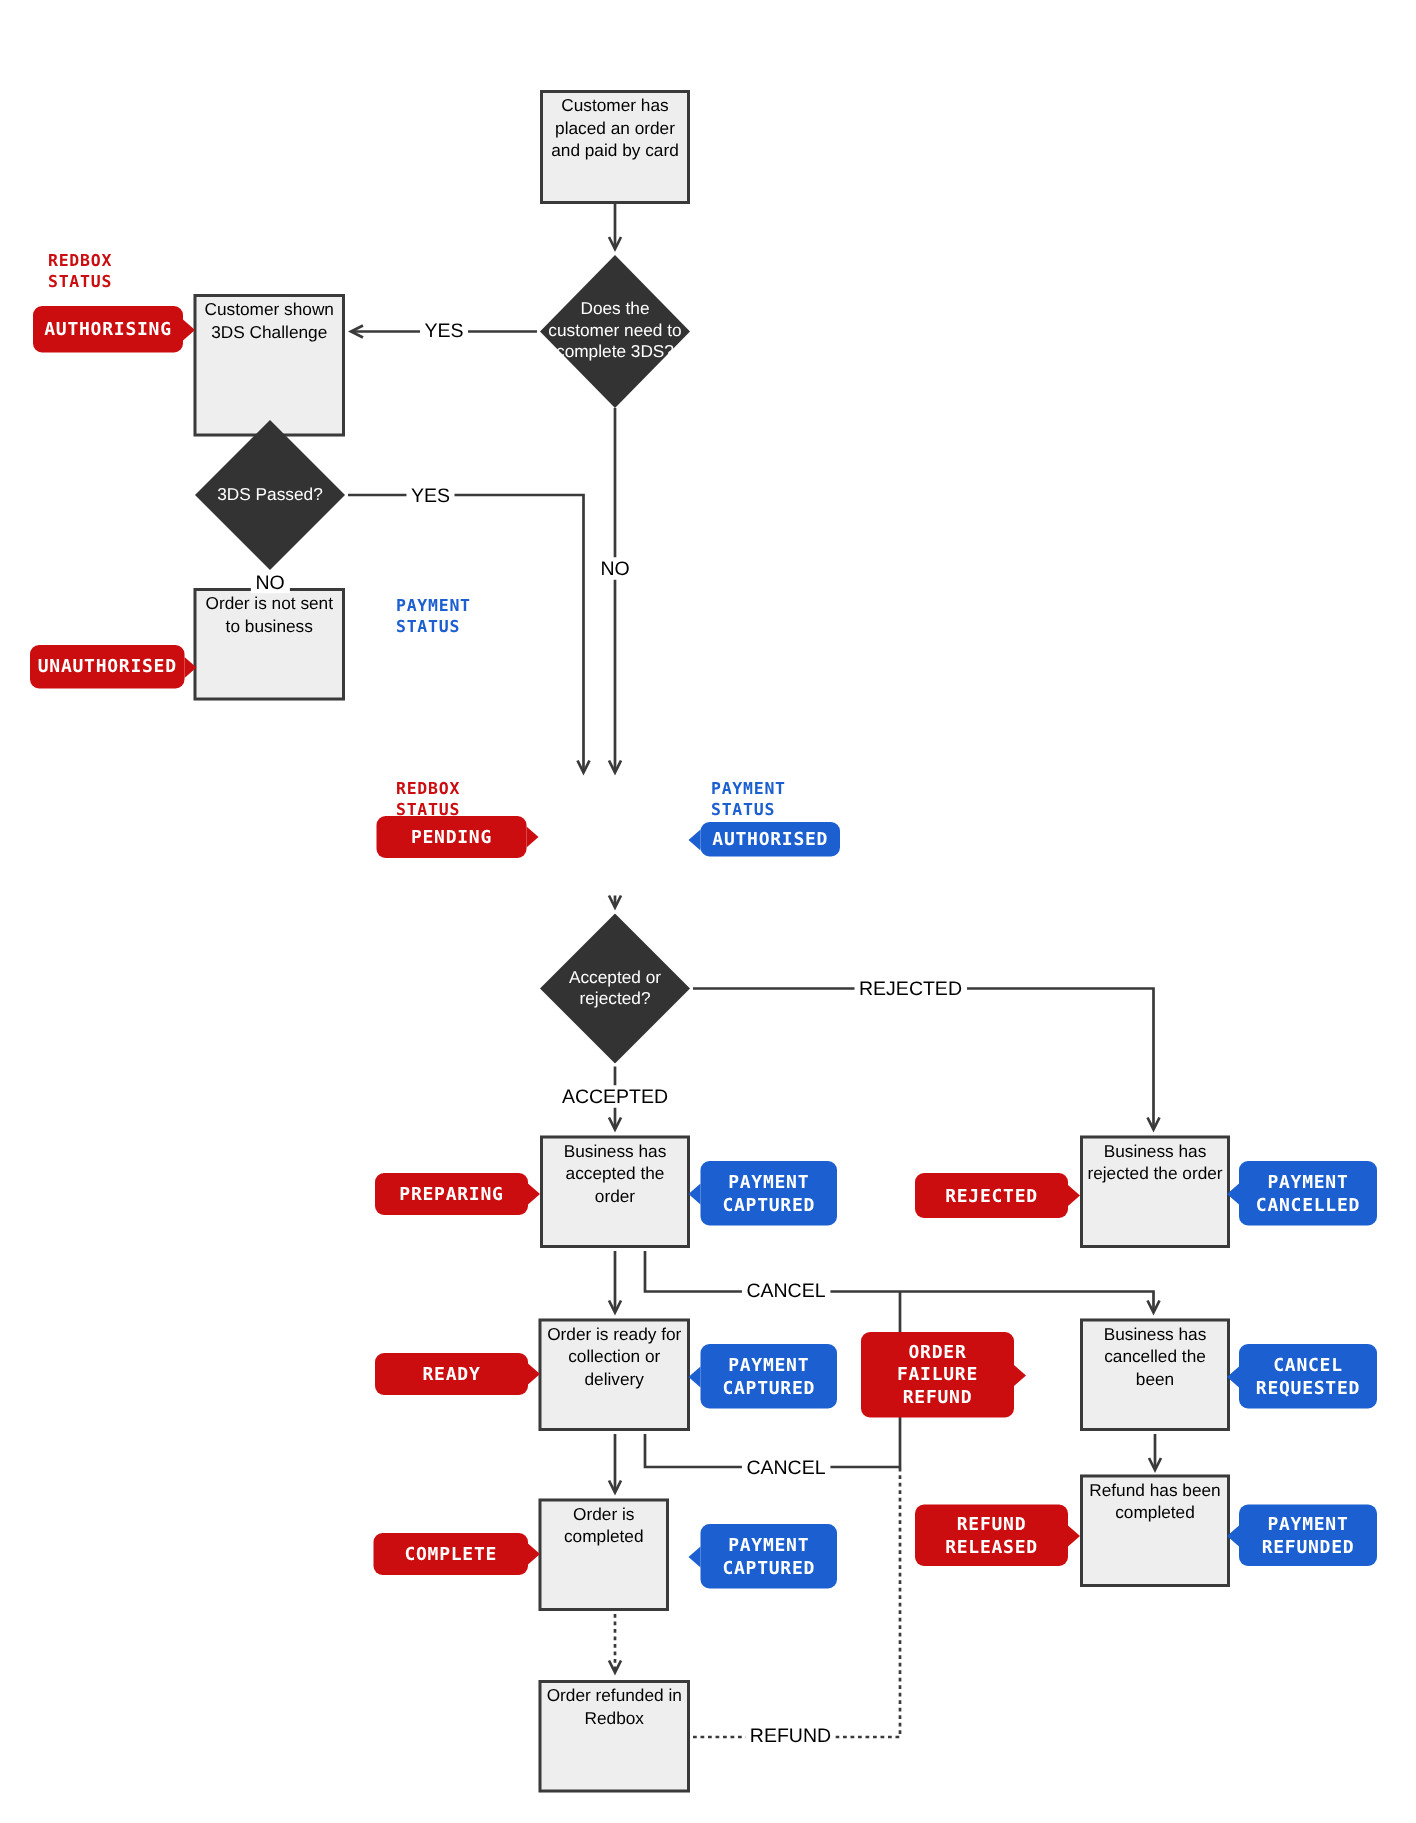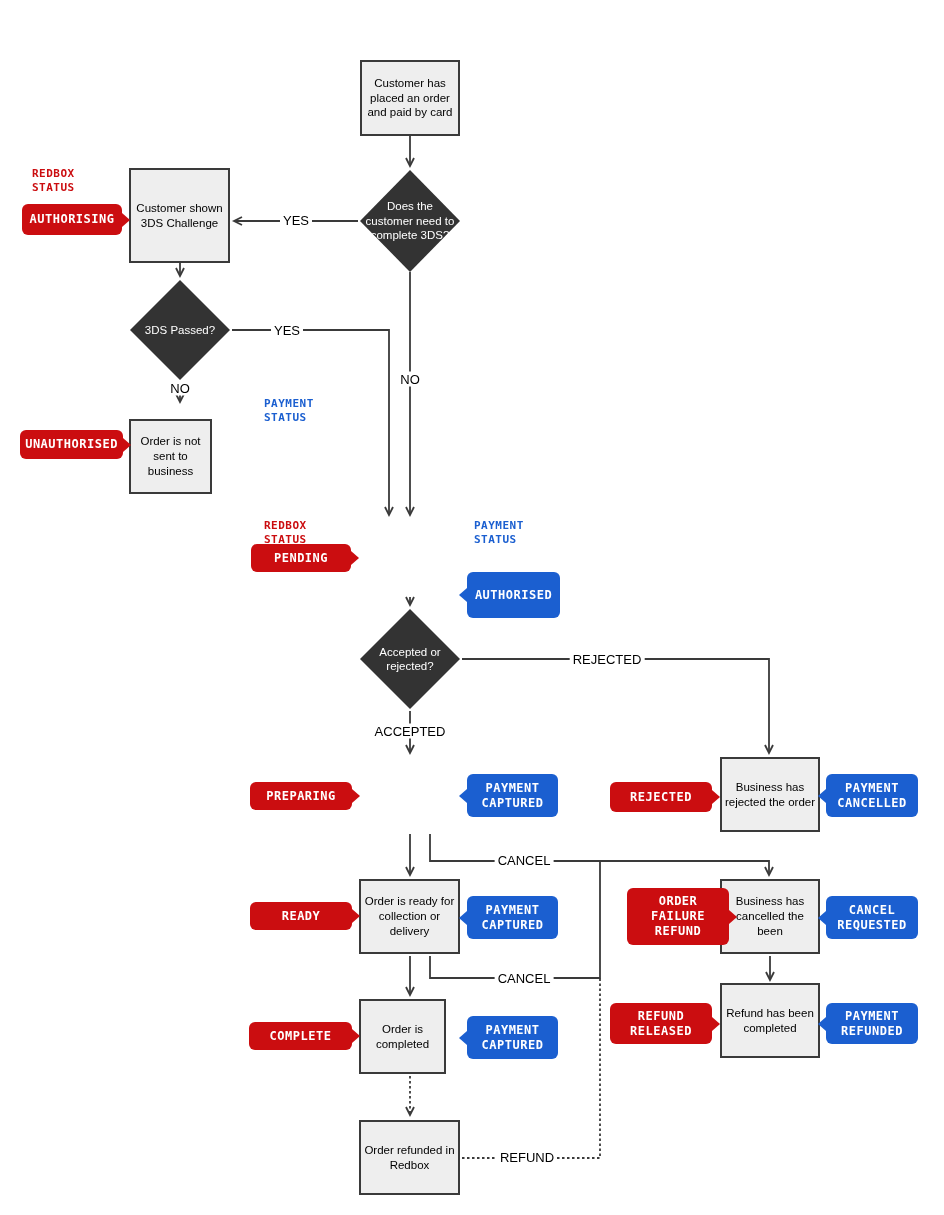--- a/index.html
+++ b/index.html
@@ -6,21 +6,21 @@
   .canvas {
     position:relative; width:944px; height:1215px; background:#ffffff;
     font-family:"Liberation Sans", sans-serif; overflow:hidden;
   }
   .connectors { position:absolute; left:0; top:0; width:944px; height:1215px; }
   .connectors path { fill:none; stroke:var(--line,#3a3a3a); stroke-width:1.8; }
   .connectors path.dotted { stroke-dasharray:2.5,2.5; }
   .node {
     position:absolute; background:var(--node_fill,#eeeeee);
     border:2px solid var(--node_border,#3a3a3a);
-    display:flex; align-items:center; justify-content:center;
+    display:flex; justify-content:center;
     text-align:center; font-size:11.5px; line-height:1.3; color:#000;
     padding:2px; box-sizing:border-box;
   }
   .diamond { position:absolute; display:flex; align-items:center; justify-content:center; }
   .diamond svg { position:absolute; left:0; top:0; width:100%; height:100%; }
   .diamond polygon { fill:var(--diamond,#333333); }
   .dtext { position:relative; color:#ffffff; font-size:11.5px; line-height:1.25; text-align:center; width:92%; }
   .badge {
     position:absolute; color:#ffffff;
     font-family:"DejaVu Sans Mono", monospace; font-weight:bold; font-size:12px;
@@ -77,25 +77,28 @@
     <path d="M430 956 V978 H600 V861"></path>
     <path d="M410 956 V994" marker-end="url(#arr)"></path>
     <path d="M770 956 V979" marker-end="url(#arr)"></path>
     <path class="dotted" d="M410 1076 V1114" marker-end="url(#arr)"></path>
     <path class="dotted" d="M462 1158 H600 V978"></path>
   </svg>
 
   <div class="node" style="left:360px;top:60px;width:100px;height:76px">
       <span>Customer has placed an order and paid by card</span>
     </div>
-  <div class="node" style="left:129px;top:168px;width:101px;height:95px">
+  <div class="node" style="left:129px;top:196px;width:101px;height:95px">
       <span>Customer shown 3DS Challenge</span>
     </div>
-  <div class="node" style="left:129px;top:419px;width:83px;height:75px">
+  <div class="node" style="left:129px;top:392px;width:101px;height:75px">
       <span>Order is not sent to business</span>
+    </div>
+  <div class="node" style="left:360px;top:757px;width:100px;height:75px">
+      <span>Business has accepted the order</span>
     </div>
   <div class="node" style="left:720px;top:757px;width:100px;height:75px">
       <span>Business has rejected the order</span>
     </div>
   <div class="node" style="left:359px;top:879px;width:101px;height:75px">
       <span>Order is ready for collection or delivery</span>
     </div>
   <div class="node" style="left:720px;top:879px;width:100px;height:75px">
       <span>Business has cancelled the been</span>
     </div>
@@ -132,25 +135,25 @@
   <div class="hdr blue" style="left:300px;top:397px">PAYMENT STATUS</div>
   <div class="hdr red" style="left:300px;top:519px">REDBOX STATUS</div>
   <div class="hdr blue" style="left:510px;top:519px">PAYMENT STATUS</div>
 
   <div class="badge red" style="left:22px;top:204px;width:100px;height:31px">AUTHORISING</div>
   <div class="badge red" style="left:20px;top:430px;width:103px;height:29px">UNAUTHORISED</div>
   <div class="badge red" style="left:251px;top:544px;width:100px;height:28px">PENDING</div>
   <div class="badge red" style="left:250px;top:782px;width:102px;height:28px">PREPARING</div>
   <div class="badge red" style="left:610px;top:782px;width:102px;height:30px">REJECTED</div>
   <div class="badge red" style="left:250px;top:902px;width:102px;height:28px">READY</div>
-  <div class="badge red" style="left:627px;top:888px;width:102px;height:57px">ORDER FAILURE REFUND</div>
+  <div class="badge red" style="left:574px;top:888px;width:102px;height:57px">ORDER FAILURE REFUND</div>
   <div class="badge red" style="left:249px;top:1022px;width:103px;height:28px">COMPLETE</div>
   <div class="badge red" style="left:610px;top:1003px;width:102px;height:41px">REFUND RELEASED</div>
 
-  <div class="badge blue" style="left:467px;top:572px;width:93px;height:46px">AUTHORISED</div>
+  <div class="badge blue" style="left:467px;top:548px;width:93px;height:23px">AUTHORISED</div>
   <div class="badge blue" style="left:467px;top:774px;width:91px;height:43px">PAYMENT CAPTURED</div>
   <div class="badge blue" style="left:826px;top:774px;width:92px;height:43px">PAYMENT CANCELLED</div>
   <div class="badge blue" style="left:467px;top:896px;width:91px;height:43px">PAYMENT CAPTURED</div>
   <div class="badge blue" style="left:826px;top:896px;width:92px;height:43px">CANCEL REQUESTED</div>
   <div class="badge blue" style="left:467px;top:1016px;width:91px;height:43px">PAYMENT CAPTURED</div>
   <div class="badge blue" style="left:826px;top:1003px;width:92px;height:41px">PAYMENT REFUNDED</div>
 
   <div class="elabel" style="left:296px;top:220px">YES</div>
   <div class="elabel" style="left:287px;top:330px">YES</div>
   <div class="elabel" style="left:180px;top:388px">NO</div>

